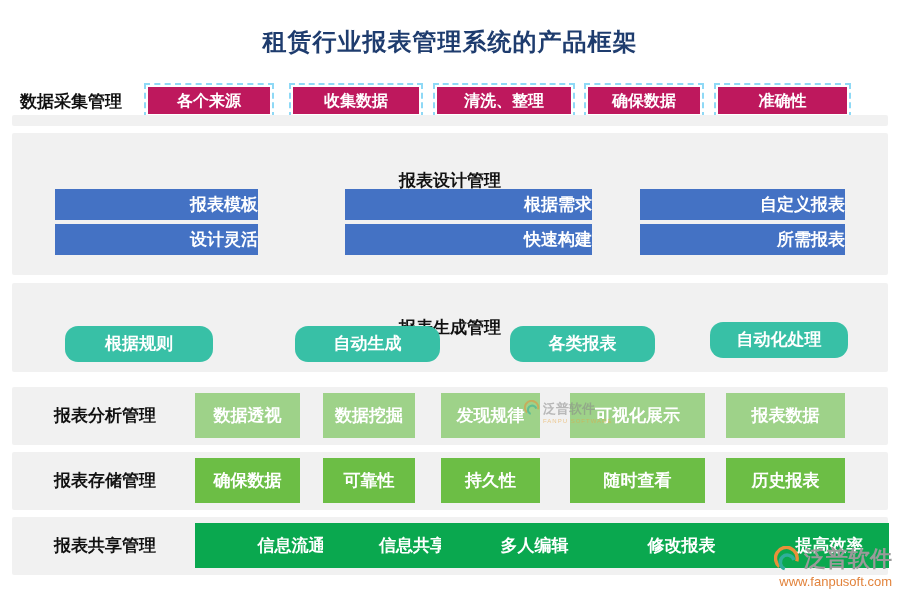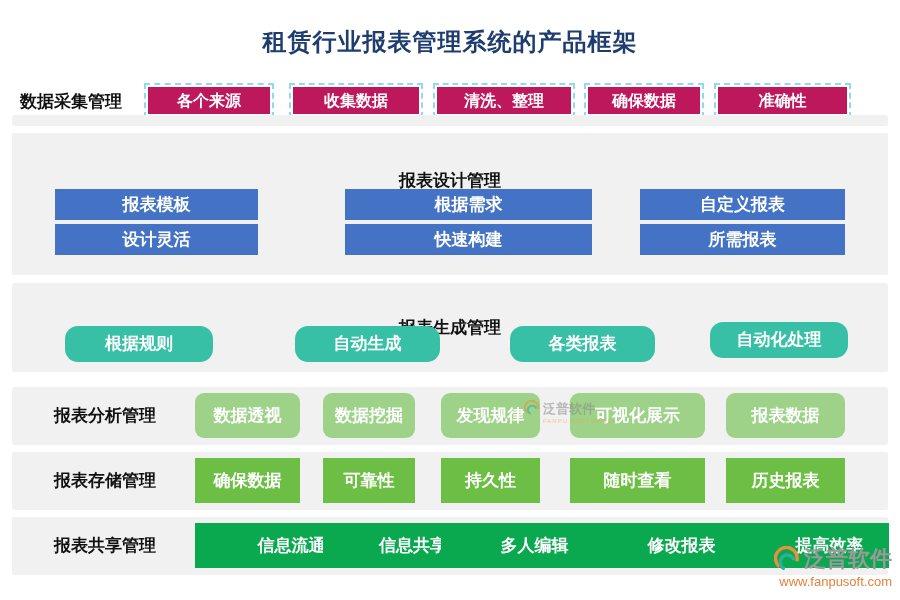--- a/index.html
+++ b/index.html
@@ -36,21 +36,21 @@
   .panel-analysis{top:387px;}
   .panel-storage{top:452px;}
   .panel-share{top:517px;}
   .panel-title{
     position:absolute;left:0;top:12px;width:100%;text-align:center;
     font-size:17px;font-weight:bold;color:#111;margin-top:24px;
   }
   .panel-generate .panel-title{top:9px;}
   
   .bbtn{
-    position:absolute;height:31px;line-height:31px;text-align:center;
+    position:absolute;height:31px;line-height:31px;text-align:right;
     background:#4472c4;color:#fff;font-size:17px;font-weight:bold;
   }
   .bcol1{left:43px;width:203px;}
   .bcol2{left:333px;width:247px;}
   .bcol3{left:628px;width:205px;}
   .brow1{top:56px;}
   .brow2{top:91px;}
   
   .tbtn{
     position:absolute;top:43px;height:36px;line-height:36px;text-align:center;
@@ -67,21 +67,21 @@
   }
   .gbtn{
     position:absolute;top:6px;height:45px;line-height:45px;text-align:center;
     color:#fff;font-size:17px;font-weight:bold;
   }
   .gcol1{left:183px;width:105px;}
   .gcol2{left:311px;width:92px;}
   .gcol3{left:429px;width:99px;}
   .gcol4{left:558px;width:135px;}
   .gcol5{left:714px;width:119px;}
-  .panel-analysis .gbtn{background:#9ed289;border-radius:9px;}
+  .panel-analysis .gbtn{background:#9ed289;}
   .panel-storage .gbtn{background:#6cbe45;}
   .panel-share .gbtn{background:#0aa84f;padding-left:44px;}
   
   .wm-center{
     position:absolute;left:524px;top:400px;width:90px;opacity:0.55;
     display:flex;align-items:flex-start;gap:3px;pointer-events:none;
   }
   .wm-center .wm-texts{display:flex;flex-direction:column;}
   .wm-center .wm-brand{font-size:13px;color:#8a8a8a;font-weight:bold;white-space:nowrap;}
   .wm-center .wm-sub{font-size:6px;color:#e8a33d;letter-spacing:1px;white-space:nowrap;}

